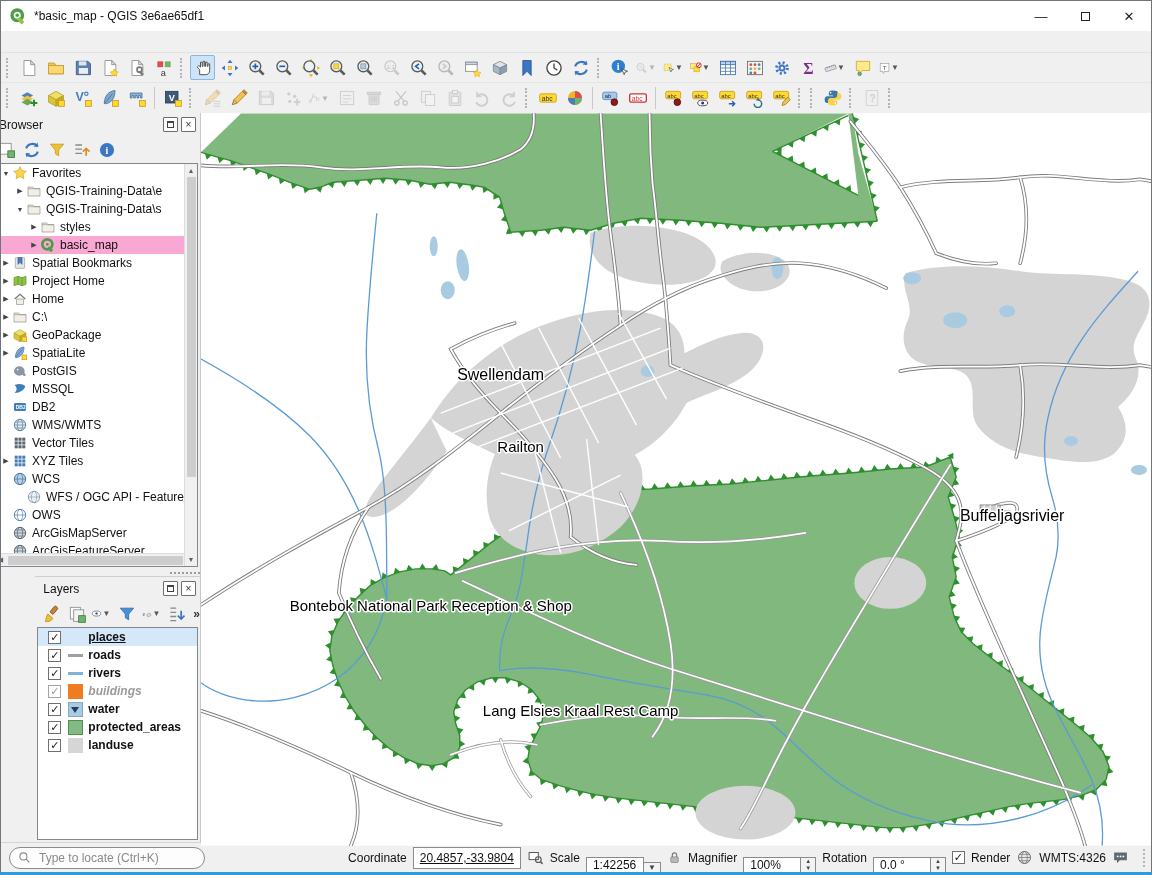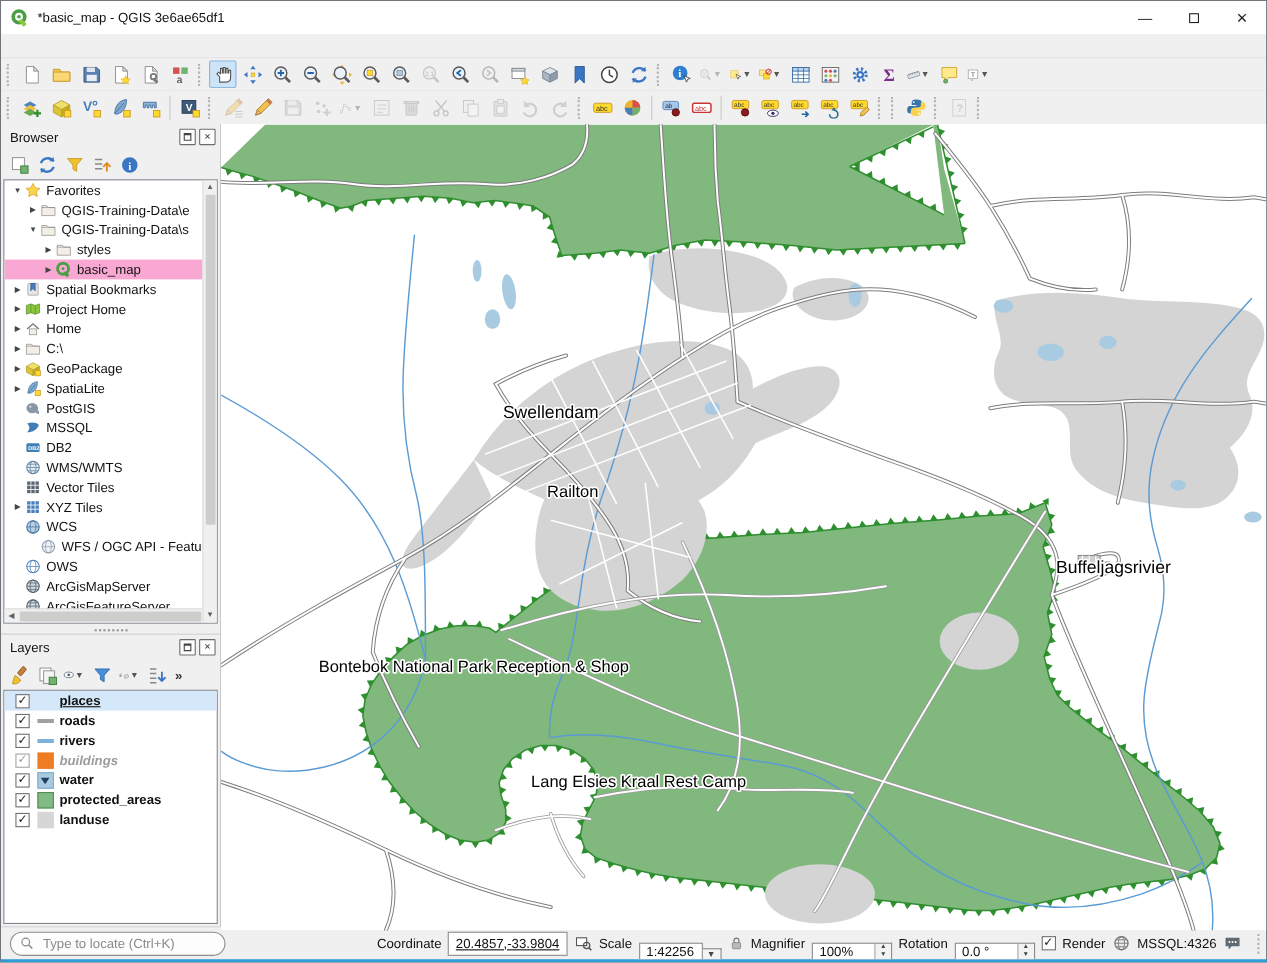--- a/index.html
+++ b/index.html
@@ -20,21 +20,21 @@
   .tbtn{width:25px;height:25px;border:1px solid transparent;border-radius:2px;display:flex;align-items:center;justify-content:center;margin:0 1px;flex:none;position:relative;}
   .tbtn.active{background:#cde3f7;border-color:#8ab6e0;}
   .tbtn.disabled{opacity:.38;}
   .tbtn .ticon{width:20px;height:20px;display:block;}
   .ticon svg{width:100%;height:100%;display:block;}
   .dd{font-size:8px;color:#555;margin:0 2px 0 0;flex:none;}
   .sep{width:1px;height:22px;background:#c9c9c9;margin:0 4px;flex:none;}
   .grip{width:6px;height:20px;margin:0 3px;border-left:2px dotted #b3b3b3;flex:none;}
   
   .main{flex:1;display:flex;min-height:0;}
-  .leftcol{width:200px;flex:none;display:flex;flex-direction:column;background:#f0f0f0;border-right:1px solid #c8c8c8;}
+  .leftcol{width:200px;flex:none;display:flex;flex-direction:column;background:#f0f0f0;border-right:1px solid #c8c8c8;align-items:flex-end;}
   .panel{display:flex;flex-direction:column;min-height:0;}
   .panel-browser{height:456px;flex:none;}
   .panel-layers{flex:1;border-top:1px solid #cfcfcf;}
   .phead{height:23px;display:flex;align-items:center;padding:0 4px 0 8px;flex:none;}
   .phead .ptitle{flex:1;font-size:12px;color:#111;}
   .phbtn{width:15px;height:15px;border:1px solid #6d6d6d;border-radius:1px;display:flex;align-items:center;justify-content:center;font-size:10px;color:#333;margin-left:3px;background:#fdfdfd;}
   .float-glyph{width:7px;height:7px;border:1px solid #444;border-top-width:2px;display:block;}
   .ptools{height:27px;display:flex;align-items:center;padding-left:4px;flex:none;}
   .ptools .tbtn{width:23px;height:23px;}
   .chev{font-size:12px;font-weight:bold;color:#333;margin-left:4px;}
@@ -1871,21 +1871,21 @@
           <span>▼</span>
         </span>
     </span>
     <span class="schk">✓</span>
     <span>Render</span>
     <span class="sic">
         <svg viewBox="0 0 24 24">
           <use href="#s-globe"></use>
         </svg>
       </span>
-    <span>MSSQL:4326</span>
+    <span>WMTS:4326</span>
     <span class="sic">
         <svg viewBox="0 0 24 24">
           <use href="#s-bubble"></use>
         </svg>
       </span>
     <span class="rgrip"></span>
   </div>
 </div>
 
 </body></html>

